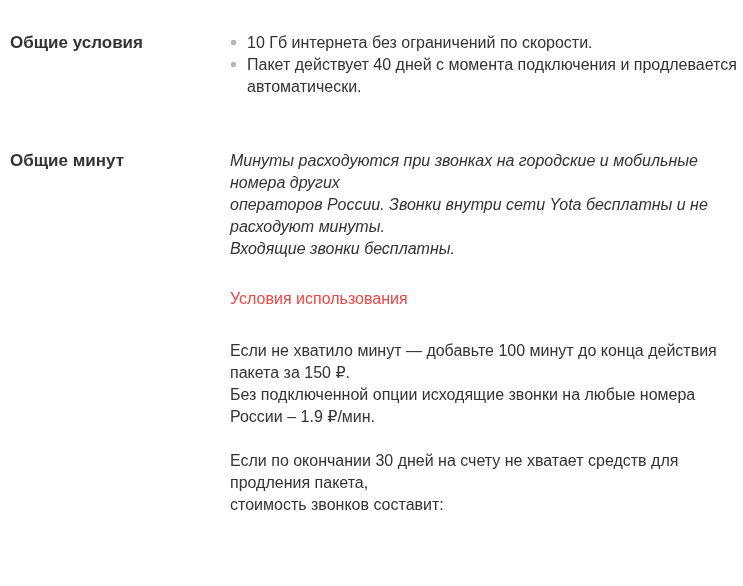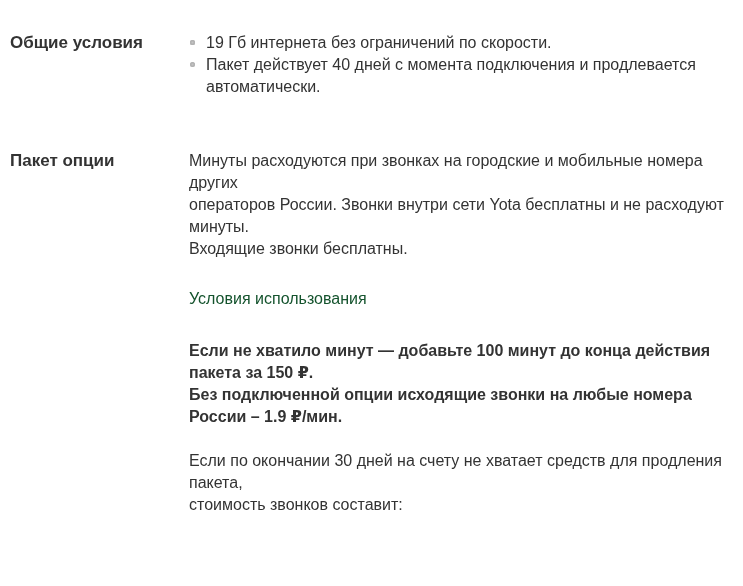--- a/index.html
+++ b/index.html
@@ -11,21 +11,21 @@
     font-family: "Liberation Sans", "DejaVu Sans", sans-serif;
     color: #333333;
     font-size: 16px;
     line-height: 22px;
   }
   .page {
     padding: 32px 4px 0 10px;
     width: 100%;
     height: 100%;
   }
-  .row { display: flex; align-items: flex-start; }
+  .row { display: flex; align-items: flex-start; gap: 41px; }
   .row + .row { margin-top: 52px; }
   .label-col {
     width: 179px;
     flex-shrink: 0;
     font-size: 17px;
     font-weight: bold;
     color: #333333;
     line-height: 22px;
   }
   .content-col { flex: 1 1 auto; min-width: 0; }
@@ -39,58 +39,58 @@
     left: 1px;
     top: 8px;
     width: 5px;
     height: 5px;
     border-radius: 50%;
     background: #c4c4c4;
     box-shadow: inset 0 0 0 1.5px #b2b2b2;
   }
   .bullet-text { white-space: pre-line; }
   .para { white-space: pre-line; }
-  .para-intro { margin: 0; }
+  .para-intro { margin: 0; font-style: italic; }
   .subheading {
     font-size: 16px;
     font-weight: normal;
-    color: #14532d;
+    color: #ef4444;
     margin: 28px 0 30px 0;
     line-height: 22px;
   }
-  .para-option { margin: 0 0 22px 0; font-weight: bold; }
+  .para-option { margin: 0 0 22px 0; }
   .para-renewal { margin: 0; }
 </style>
 </head>
 <body>
 
 <div class="page">
 
   <section class="row">
     <div class="label-col">Общие условия</div>
     <div class="content-col">
       <ul class="bullets">
         <li>
           <span class="dot"></span>
         </li>
         <li>
           <span class="dot"></span>
-          <span class="bullet-text">19 Гб интернета без ограничений по скорости.</span>
+          <span class="bullet-text">10 Гб интернета без ограничений по скорости.</span>
         </li>
         <li>
           <span class="dot"></span>
           <span class="bullet-text">Пакет действует 40 дней с момента подключения и продлевается
 автоматически.</span>
         </li>
       </ul>
     </div>
   </section>
 
   <section class="row">
-    <div class="label-col">Пакет опции</div>
+    <div class="label-col">Общие минут</div>
     <div class="content-col">
       <p class="para para-intro">Минуты расходуются при звонках на городские и мобильные номера других
 операторов России. Звонки внутри сети Yota бесплатны и не расходуют минуты.
 Входящие звонки бесплатны.</p>
       <h3 class="subheading">Условия использования</h3>
       <p class="para para-option">Если не хватило минут — добавьте 100 минут до конца действия пакета за 150 ₽.
 Без подключенной опции исходящие звонки на любые номера
 России – 1.9 ₽/мин.</p>
       <p class="para para-renewal">Если по окончании 30 дней на счету не хватает средств для продления пакета,
 стоимость звонков составит:</p>

